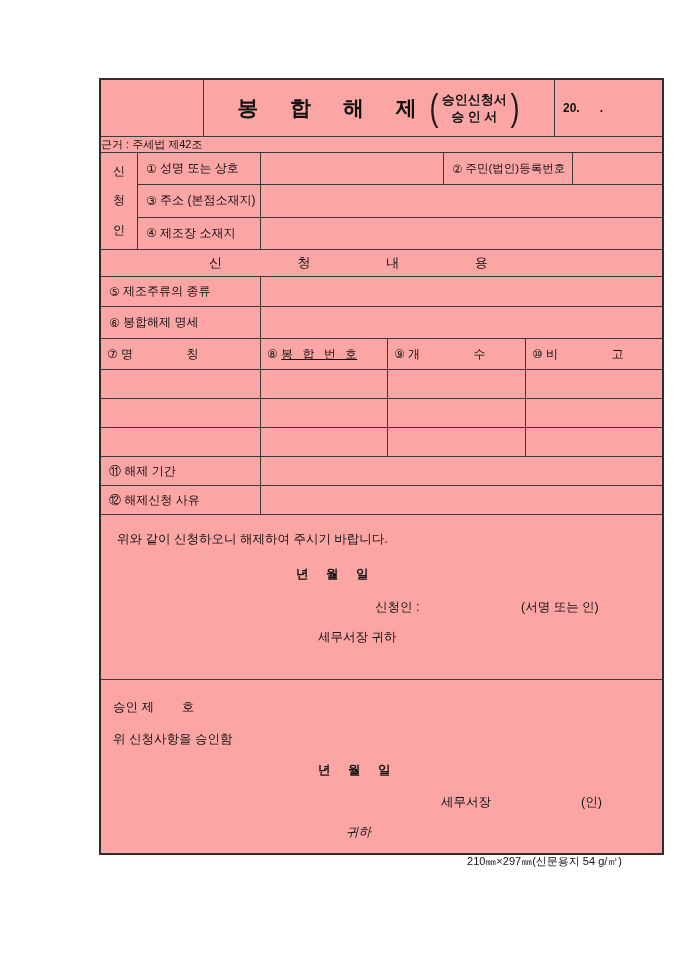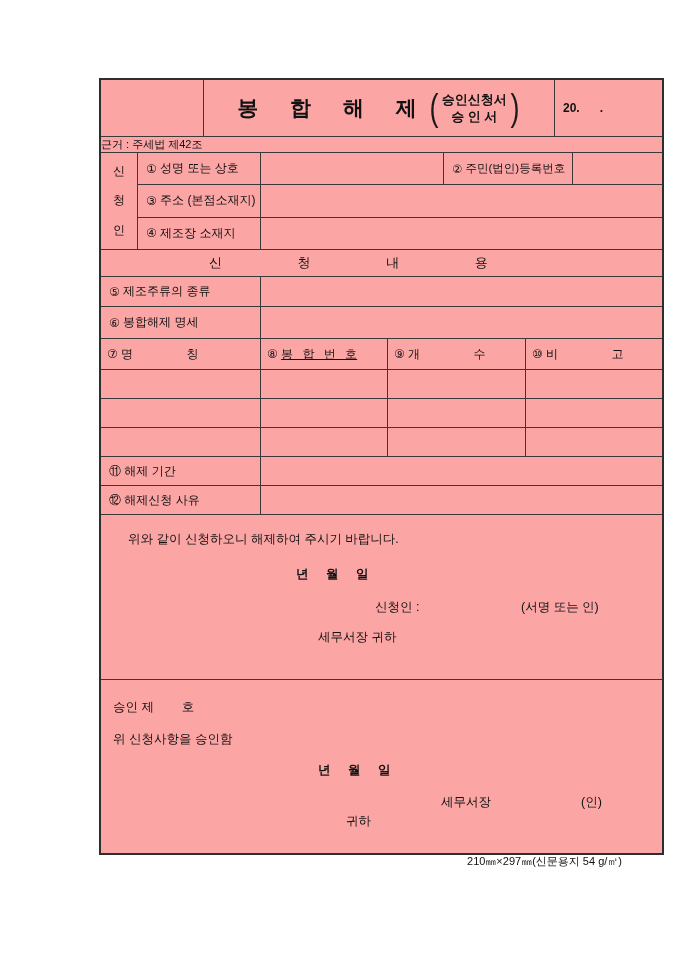--- a/index.html
+++ b/index.html
@@ -168,31 +168,31 @@
     <div class="cell lbl label-cell br"><span>⑪</span>&nbsp;<span>해제 기간</span></div>
     <div class="cell value-cell"></div>
   </div>
 
   <div class="row field-row-rel">
     <div class="cell lbl label-cell br"><span>⑫</span>&nbsp;<span>해제신청 사유</span></div>
     <div class="cell value-cell"></div>
   </div>
 
   <div class="text-box application-box">
-    <span class="line" style="left:27px; top:16px;">위와 같이 신청하오니 해제하여 주시기 바랍니다.</span>
+    <span class="line" style="left:16px; top:16px;">위와 같이 신청하오니 해제하여 주시기 바랍니다.</span>
     <span class="line ymd" style="left:195px; top:51px;">년 월 일</span>
     <span class="line" style="left:274px; top:84px;">신청인 :</span>
     <span class="line" style="left:420px; top:84px;">(서명 또는 인)</span>
     <span class="line" style="left:217px; top:114px;">세무서장 귀하</span>
   </div>
 
   <div class="text-box approval-box">
     <span class="line" style="left:12px; top:19px;">승인 제        호</span>
     <span class="line" style="left:12px; top:51px;">위 신청사항을 승인함</span>
     <span class="line ymd" style="left:217px; top:82px;">년 월 일</span>
     <span class="line" style="left:340px; top:114px;">세무서장</span>
     <span class="line" style="left:480px; top:114px;">(인)</span>
-    <span class="line" style="left:245px; top:133px;">귀하</span>
+    <span class="line" style="left:245px; top:144px;font-style:italic;">귀하</span>
   </div>
 
 </div>
 
 <div class="footer-note">210㎜×297㎜(신문용지 54 g/㎡)</div>
 
 </body></html>

